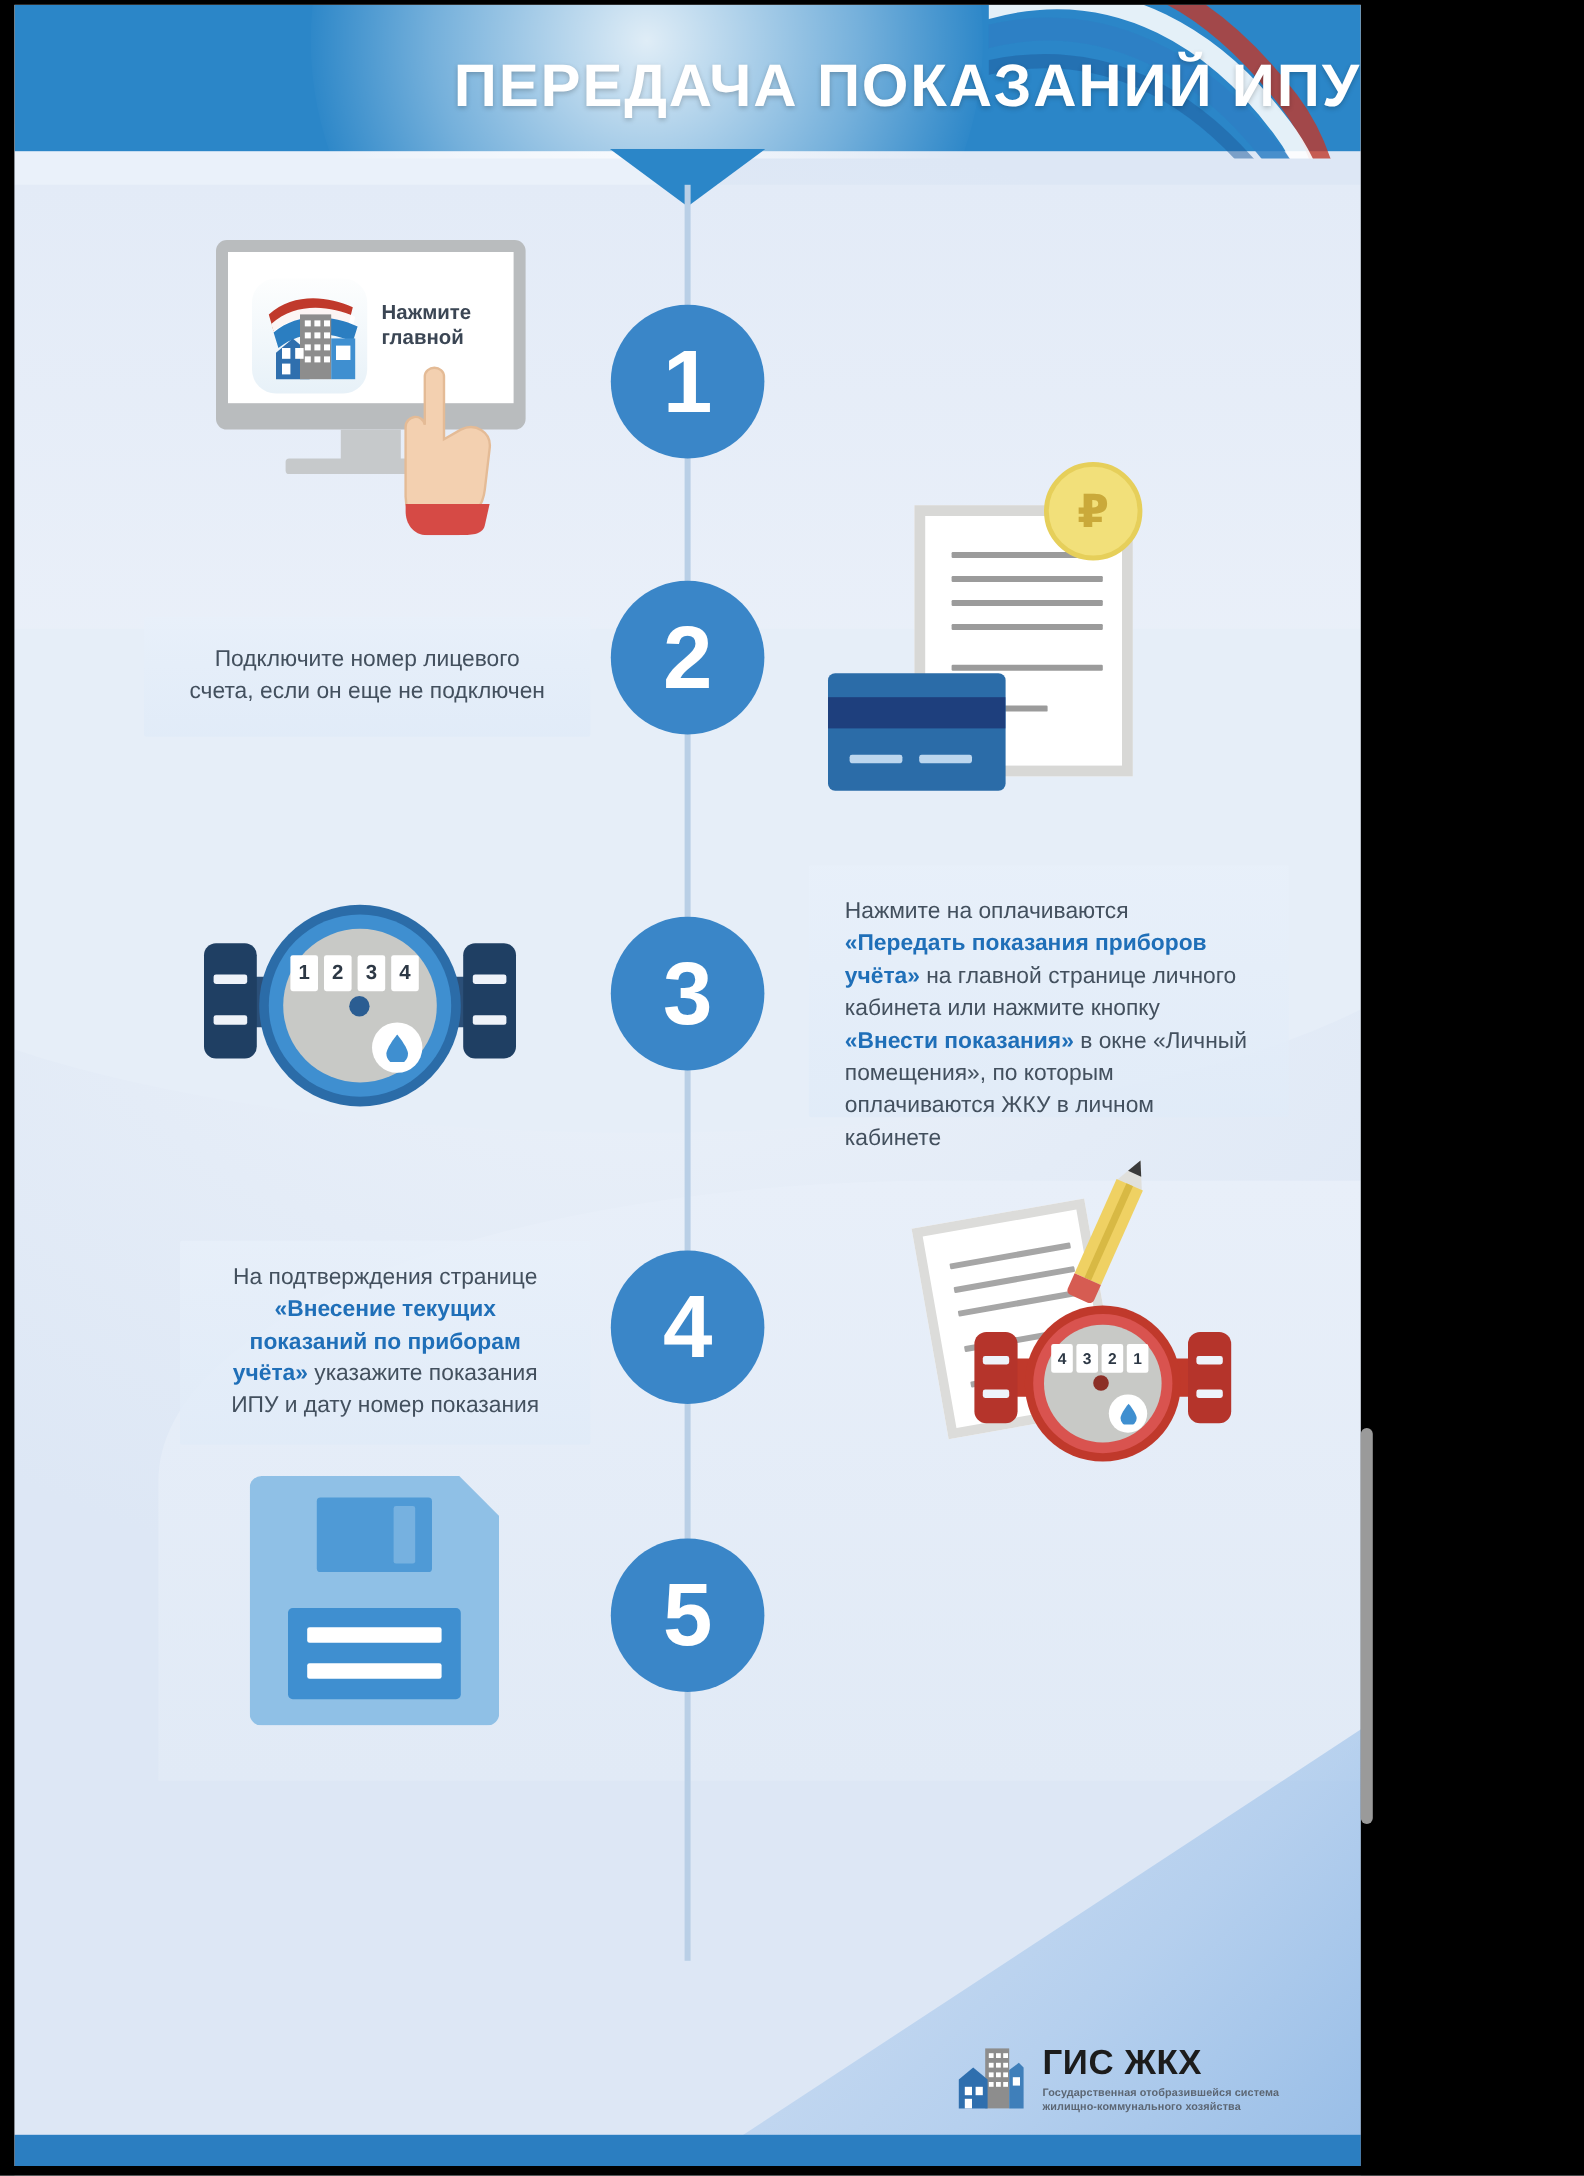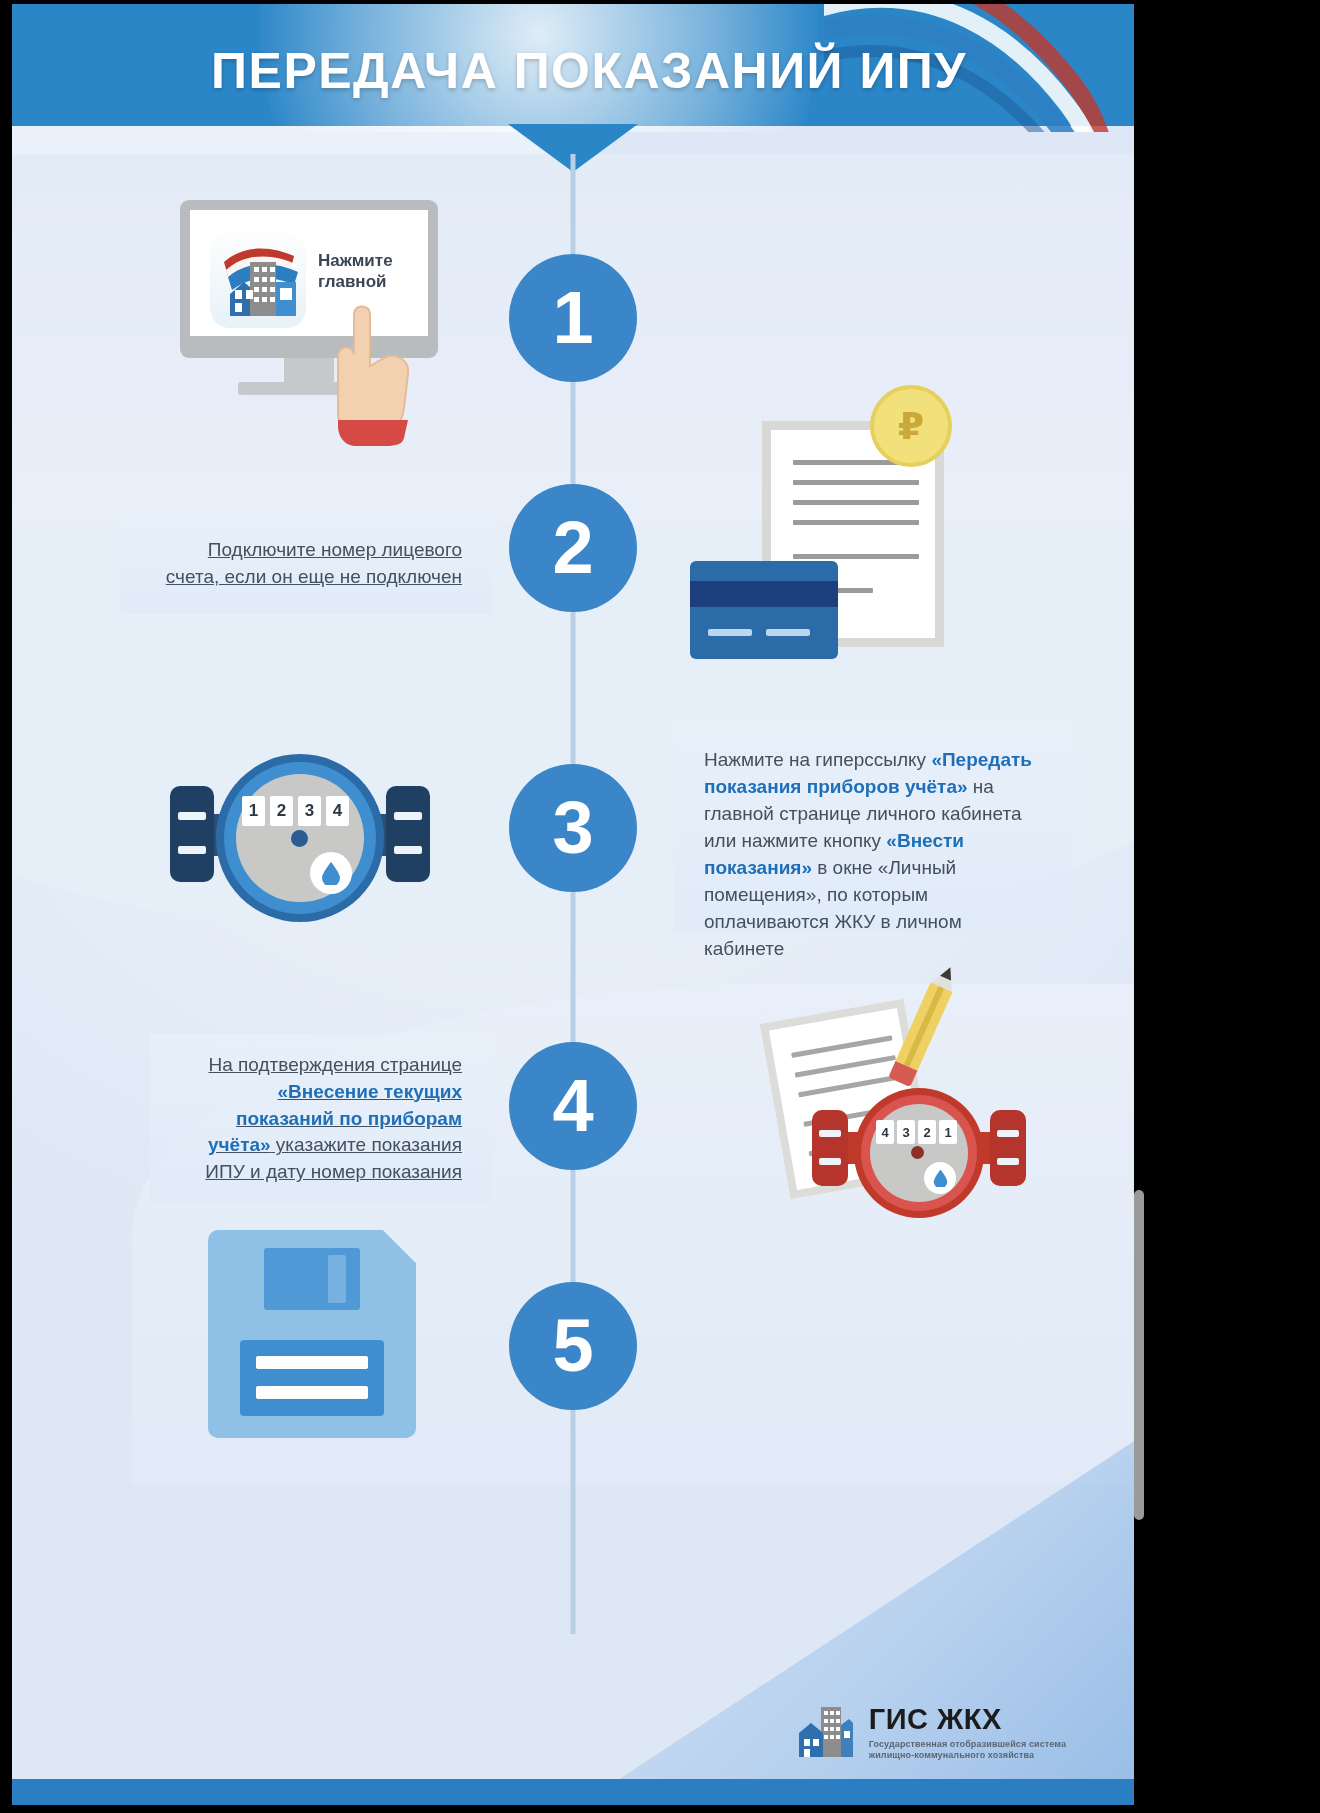--- a/index.html
+++ b/index.html
@@ -131,21 +131,21 @@
     position: absolute;
     left: 22%; top: -250px;
     width: 560px; height: 560px;
     border-radius: 50%;
     background: radial-gradient(circle, rgba(255,255,255,.85) 0%, rgba(255,255,255,.35) 45%, rgba(255,255,255,0) 72%);
   }
   .header-title {
     position: absolute;
     left: 0; top: 38px;
     width: 100%;
-    text-align: center;
+    text-align: right;
     color: #ffffff;
     font-size: 50px;
     font-weight: bold;
     letter-spacing: 1.5px;
     text-shadow: 0 2px 4px rgba(0,0,0,.22);
     z-index: 5;
     padding-left: 32px;
   }
   .ribbon {
     position: absolute;
@@ -186,21 +186,21 @@
   .step-text {
     position: absolute;
     background: linear-gradient(180deg, rgba(232,240,250,.82) 0%, rgba(224,235,248,.82) 100%);
     color: #43505e;
     font-size: 19px;
     line-height: 1.42;
     padding: 26px 30px;
     border-radius: 2px;
     z-index: 7;
   }
-  .step-text.left  { text-align: right; text-decoration: underline; }
+  .step-text.left  { text-align: center; }
   .step-text.right { text-align: left; }
   .hl { color: #1f6fb8; font-weight: bold; }
 
   
   .art { position: absolute; z-index: 6; }
 
   
   .monitor-body {
     position: absolute; left: 0; top: 0;
     width: 258px; height: 158px;
@@ -572,21 +572,21 @@
       <div class="meter-drop" style="left:150px; top:108px;">
         <svg width="20" height="24" viewBox="0 0 20 24">
           <path d="M10 1 C 10 1, 1 12, 1 17 A 9 9 0 0 0 19 17 C 19 12, 10 1, 10 1 Z" fill="#3f8fd0"></path>
         </svg>
       </div>
     </div>
 
     <div class="step-circle" style="left:497px; top:760px;">3</div>
 
     <div class="step-text right" style="left:662px; top:717px; width:400px; height:210px;">
-      <span><span>Нажмите на гиперссылку </span><span class="hl">«Передать показания приборов учёта»</span><span> на главной странице личного кабинета или нажмите кнопку </span><span class="hl">«Внести показания»</span><span> в окне «Личный помещения», по которым оплачиваются ЖКУ в личном кабинете</span></span>
+      <span><span>Нажмите на оплачиваются </span><span class="hl">«Передать показания приборов учёта»</span><span> на главной странице личного кабинета или нажмите кнопку </span><span class="hl">«Внести показания»</span><span> в окне «Личный помещения», по которым оплачиваются ЖКУ в личном кабинете</span></span>
     </div>
 
     <div class="art" style="left:726px; top:948px; width:300px; height:270px;">
       <div class="paper4" style="left:36px; top:58px;">
         <div class="paper4-line" style="left:18px; top:26px; width:102px;"></div>
         <div class="paper4-line" style="left:18px; top:46px; width:102px;"></div>
         <div class="paper4-line" style="left:18px; top:66px; width:102px;"></div>
         <div class="paper4-line" style="left:18px; top:96px; width:102px;"></div>
         <div class="paper4-line" style="left:18px; top:126px; width:66px;"></div>
       </div>

